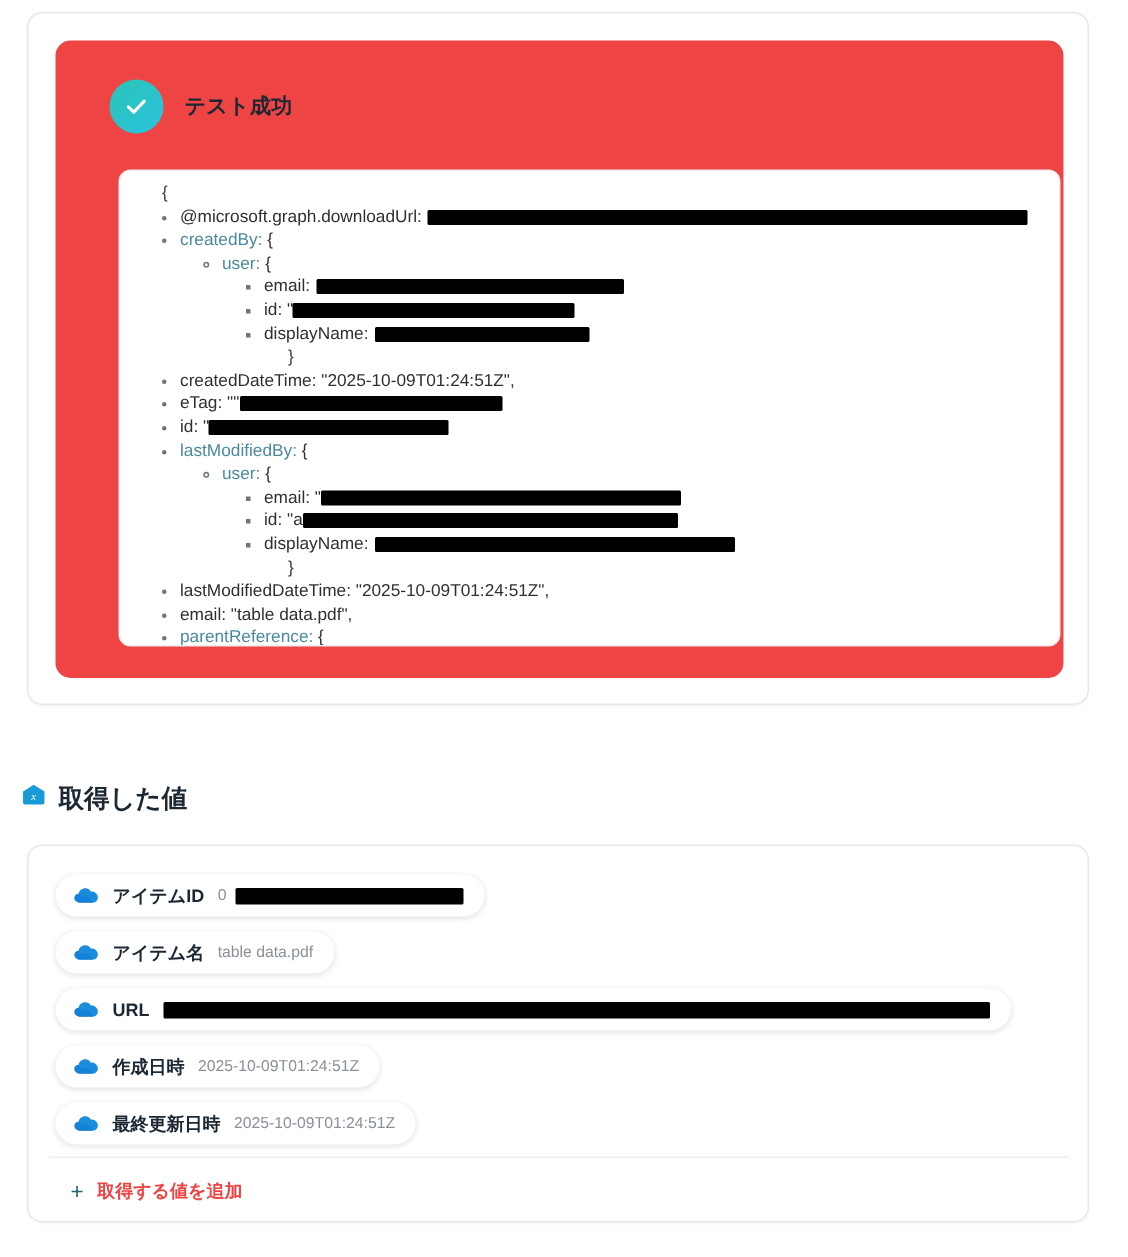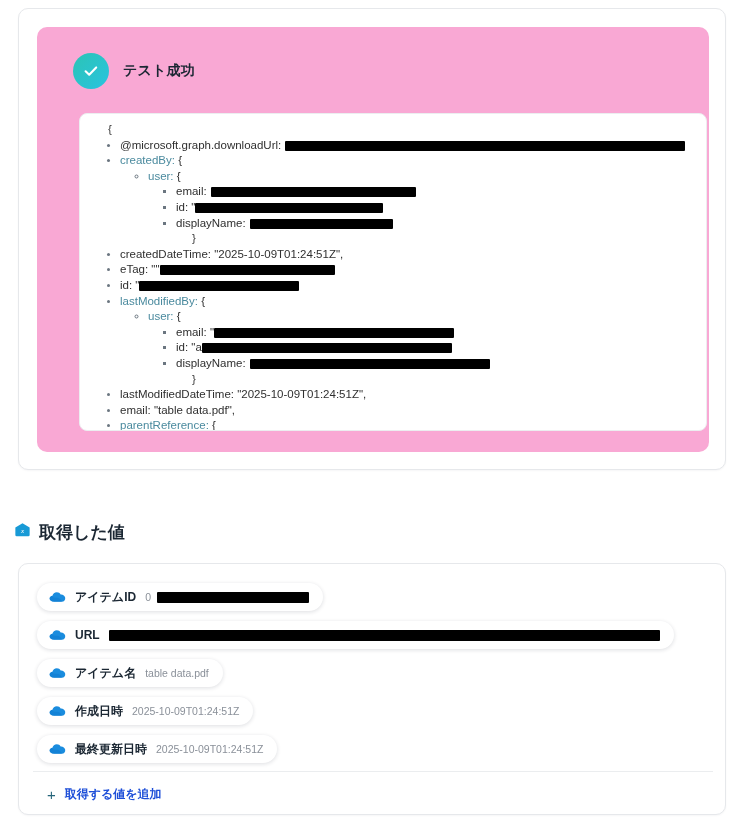--- a/index.html
+++ b/index.html
@@ -33,21 +33,21 @@
     border-radius: 10px;
     box-shadow: 0 1px 2px rgba(16,24,40,0.04);
   }
 
   .success-panel {
     position: absolute;
     left: 18px;
     top: 18px;
     width: 672px;
     height: 425px;
-    background: #f9a8d4;
+    background: #ef4444;
     border-radius: 10px;
   }
 
   .success-head {
     position: absolute;
     left: 36px;
     top: 26px;
     display: flex;
     align-items: center;
     gap: 14px;
@@ -221,21 +221,21 @@
   }
   .add-plus {
     font-size: 15px;
     color: #26657a;
     line-height: 1;
     font-weight: 400;
   }
   .add-text {
     font-size: 12px;
     font-weight: 700;
-    color: #1d4ed8;
+    color: #ef4444;
     white-space: nowrap;
   }
 
   .onedrive-icon { display: block; flex: none; }
 </style>
 </head>
 <body>
 
 <div class="page">
 
@@ -317,37 +317,37 @@
           <div class="chip">
             <span style="display: flex;">
               <svg class="onedrive-icon" width="17" height="12" viewBox="0 0 34 22" aria-hidden="true">
       <path d="M10.4 20.6 C4.9 20.6 1.2 17.6 1.2 14.2 C1.2 11.2 3.6 8.9 6.8 8.6
                C7.6 4.4 11.3 1.4 15.7 1.4 C19 1.4 21.9 3.2 23.3 5.9
                C27.6 5.3 31.6 8.4 32.4 12.6 C33 16.2 30.5 20.6 25.4 20.6 Z" fill="#1a8cde"></path>
       <path d="M10.4 20.6 C4.9 20.6 1.2 17.6 1.2 14.2 C1.2 11.6 3.0 9.5 5.6 8.8
                C7.4 11.3 10.9 12.6 15.0 12.6 C20.6 12.6 25.3 16.1 25.4 20.6 Z" fill="#0f7ad0" opacity="0.55"></path>
     </svg>
             </span>
+            <span class="chip-label">アイテム名</span>
+            <span class="chip-value">table data.pdf</span>
+          </div>
+        </div>
+        <div class="chip-row">
+          <div class="chip">
+            <span style="display: flex;">
+              <svg class="onedrive-icon" width="17" height="12" viewBox="0 0 34 22" aria-hidden="true">
+      <path d="M10.4 20.6 C4.9 20.6 1.2 17.6 1.2 14.2 C1.2 11.2 3.6 8.9 6.8 8.6
+               C7.6 4.4 11.3 1.4 15.7 1.4 C19 1.4 21.9 3.2 23.3 5.9
+               C27.6 5.3 31.6 8.4 32.4 12.6 C33 16.2 30.5 20.6 25.4 20.6 Z" fill="#1a8cde"></path>
+      <path d="M10.4 20.6 C4.9 20.6 1.2 17.6 1.2 14.2 C1.2 11.6 3.0 9.5 5.6 8.8
+               C7.4 11.3 10.9 12.6 15.0 12.6 C20.6 12.6 25.3 16.1 25.4 20.6 Z" fill="#0f7ad0" opacity="0.55"></path>
+    </svg>
+            </span>
             <span class="chip-label">URL</span>
             <span class="chip-redact" style="width: 551px;"></span>
-          </div>
-        </div>
-        <div class="chip-row">
-          <div class="chip">
-            <span style="display: flex;">
-              <svg class="onedrive-icon" width="17" height="12" viewBox="0 0 34 22" aria-hidden="true">
-      <path d="M10.4 20.6 C4.9 20.6 1.2 17.6 1.2 14.2 C1.2 11.2 3.6 8.9 6.8 8.6
-               C7.6 4.4 11.3 1.4 15.7 1.4 C19 1.4 21.9 3.2 23.3 5.9
-               C27.6 5.3 31.6 8.4 32.4 12.6 C33 16.2 30.5 20.6 25.4 20.6 Z" fill="#1a8cde"></path>
-      <path d="M10.4 20.6 C4.9 20.6 1.2 17.6 1.2 14.2 C1.2 11.6 3.0 9.5 5.6 8.8
-               C7.4 11.3 10.9 12.6 15.0 12.6 C20.6 12.6 25.3 16.1 25.4 20.6 Z" fill="#0f7ad0" opacity="0.55"></path>
-    </svg>
-            </span>
-            <span class="chip-label">アイテム名</span>
-            <span class="chip-value">table data.pdf</span>
           </div>
         </div>
         <div class="chip-row">
           <div class="chip">
             <span style="display: flex;">
               <svg class="onedrive-icon" width="17" height="12" viewBox="0 0 34 22" aria-hidden="true">
       <path d="M10.4 20.6 C4.9 20.6 1.2 17.6 1.2 14.2 C1.2 11.2 3.6 8.9 6.8 8.6
                C7.6 4.4 11.3 1.4 15.7 1.4 C19 1.4 21.9 3.2 23.3 5.9
                C27.6 5.3 31.6 8.4 32.4 12.6 C33 16.2 30.5 20.6 25.4 20.6 Z" fill="#1a8cde"></path>
       <path d="M10.4 20.6 C4.9 20.6 1.2 17.6 1.2 14.2 C1.2 11.6 3.0 9.5 5.6 8.8

